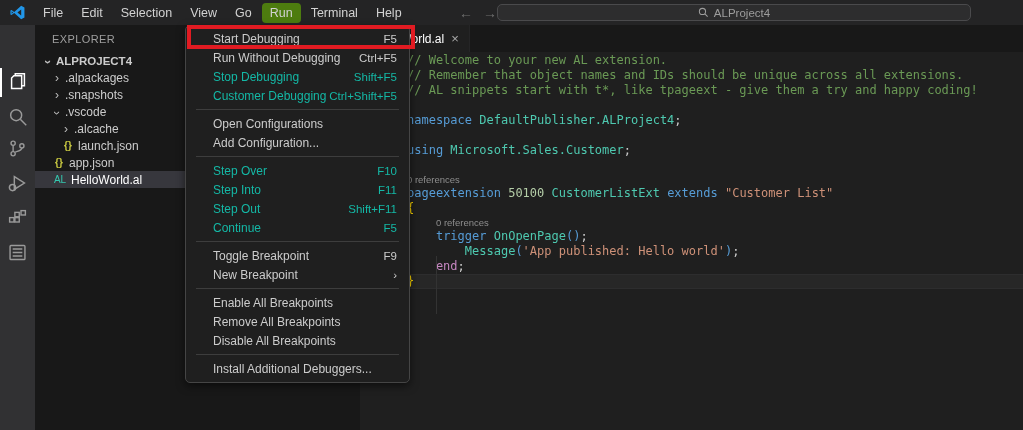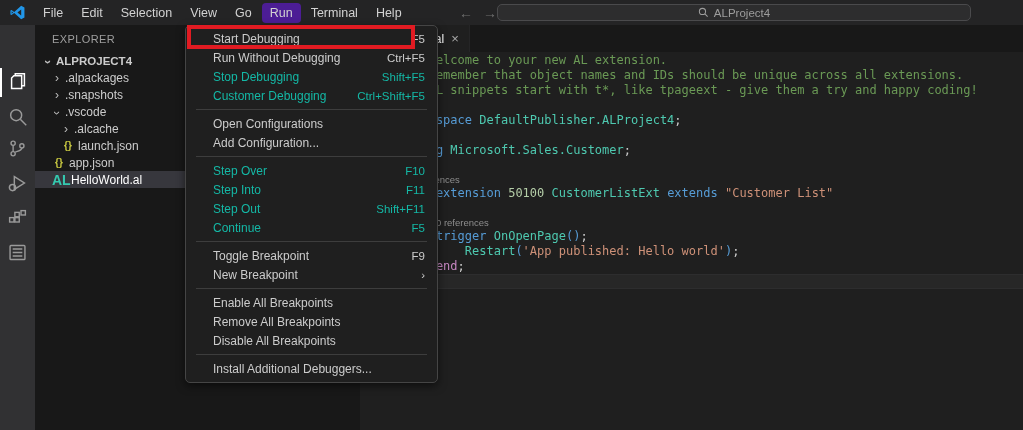--- a/index.html
+++ b/index.html
@@ -6,21 +6,21 @@
   html,body { width:1023px; height:430px; overflow:hidden; background:#1f1f1f;
               font-family:"Liberation Sans", sans-serif; }
 
   
   .titlebar { position:absolute; left:0; top:0; width:1023px; height:25px;
               background:#242425; display:flex; align-items:center; z-index:20; }
   .vscode-logo { width:17px; height:17px; margin:0 8px 0 9px; flex:0 0 auto; }
   .menubar { display:flex; align-items:center; height:100%; }
   .menubar-item { color:#d2d2d2; font-size:12.5px; padding:3px 8px; border-radius:4px;
                   margin:7px 1px; cursor:default; white-space:nowrap; }
-  .menubar-item.active { background:#4c1d95; }
+  .menubar-item.active { background:#4d7c0f; }
   .nav-arrows { position:absolute; left:459px; top:0; height:25px; display:flex;
                 align-items:center; gap:10px; color:#6f6f6f; font-size:14px; }
   .cmd-center { position:absolute; left:497px; top:4px; width:474px; height:17px;
                 background:#2d2d2e; border:1px solid #4a4a4c; border-radius:5px;
                 display:flex; align-items:center; justify-content:center; gap:5px;
                 color:#9d9d9d; font-size:11.5px; }
 
   
   .activitybar { position:absolute; left:0; top:25px; width:35px; height:405px;
                  background:#313133; z-index:5; }
@@ -37,21 +37,21 @@
   .sidebar-header { height:27px; display:flex; align-items:center; padding-left:17px;
                     font-size:11px; color:#9f9f9f; letter-spacing:.4px; }
   .tree-row { height:17px; display:flex; align-items:center; font-size:12px;
               white-space:nowrap; cursor:default; }
   .tree-row.selected { background:#37373d; color:#ffffff; }
   .tree-row.bold { font-weight:bold; font-size:11.5px; }
   .chev { display:inline-block; width:10px; text-align:center; color:#bdbdbd;
           font-size:12px; line-height:10px; transform-origin:45% 55%; }
   .chev.exp { transform:rotate(90deg); }
   .fi-json { color:#cbcb41; font-size:10px; font-weight:bold; width:14px; text-align:center; }
-  .fi-al { color:#35c9b0; font-size:14px; font-weight:bold; width:16px; text-align:center; }
+  .fi-al { color:#35c9b0; font-size:10px; font-weight:normal; width:16px; text-align:center; }
   .tree-label { margin-left:3px; }
 
   
   .editor { position:absolute; left:360px; top:25px; width:663px; height:405px;
             background:#1f1f1f; z-index:4; }
   .tabbar { height:27px; background:#181818; display:flex; }
   .tab { height:27px; background:#1f1f1f; display:flex; align-items:center;
          padding:0 10px 0 13px; gap:7px; color:#ffffff; font-size:12px;
          border-right:1px solid #252526; }
   .tab-close { color:#a9a9a9; font-size:13px; line-height:13px; }
@@ -63,21 +63,21 @@
   .code-line.current { background:rgba(255,255,255,.04); border-top:1px solid #2d2d2e;
                        border-bottom:1px solid #2d2d2e; height:15px; line-height:13px; }
   .indent-guide { position:absolute; left:76px; top:204px; height:58px; width:1px;
                   background:#333333; }
   .tok-c{color:#6a9955} .tok-k{color:#569cd6} .tok-t{color:#4ec9b0}
   .tok-n{color:#b5cea8} .tok-s{color:#ce9178} .tok-ctl{color:#c586c0}
   .tok-fn{color:#4ec9b0} .tok-b{color:#ffd700} .tok-par{color:#569cd6}
   .tok-p{color:#cccccc} .tok-cl{color:#8e8e8e}
 
   
-  .run-menu { position:absolute; left:185px; top:25px; width:253px; background:#1f1f1f;
+  .run-menu { position:absolute; left:185px; top:25px; width:225px; background:#1f1f1f;
               border:1px solid #454545; border-radius:5px; z-index:50;
               box-shadow:0 3px 9px rgba(0,0,0,.55); padding:3px 0 4px 0; }
   .menu-item { height:19px; display:flex; align-items:center; font-size:12px;
                color:#cccccc; padding:0 12px 0 27px; cursor:default; }
   .menu-item.disabled { color:#14b8a6; }
   .menu-item .mi-label { flex:1 1 auto; white-space:nowrap; }
   .menu-item .mi-shortcut { flex:0 0 auto; font-size:11.5px; }
   .menu-sep { height:1px; background:#3d3d3d; margin:4px 10px; }
 
   
@@ -210,21 +210,21 @@
       <div class="code-line"></div>
       <div class="code-line"><span class="tok-k">namespace</span><span class="tok-p"> </span><span class="tok-t">DefaultPublisher.ALProject4</span><span class="tok-p">;</span></div>
       <div class="code-line"></div>
       <div class="code-line"><span class="tok-k">using</span><span class="tok-p"> </span><span class="tok-t">Microsoft.Sales.Customer</span><span class="tok-p">;</span></div>
       <div class="code-line"></div>
       <div class="code-line codelens"><span class="tok-cl">0 references</span></div>
       <div class="code-line"><span class="tok-k">pageextension</span><span class="tok-p"> </span><span class="tok-n">50100</span><span class="tok-p"> </span><span class="tok-t">CustomerListExt</span><span class="tok-p"> </span><span class="tok-k">extends</span><span class="tok-p"> </span><span class="tok-s">"Customer List"</span></div>
       <div class="code-line"><span class="tok-b">{</span></div>
       <div class="code-line codelens" style="padding-left: 29px;"><span class="tok-cl">0 references</span></div>
       <div class="code-line"><span class="tok-p">    </span><span class="tok-k">trigger</span><span class="tok-p"> </span><span class="tok-fn">OnOpenPage</span><span class="tok-par">()</span><span class="tok-p">;</span></div>
-      <div class="code-line"><span class="tok-p">        </span><span class="tok-fn">Restart</span><span class="tok-par">(</span><span class="tok-s">'App published: Hello world'</span><span class="tok-par">)</span><span class="tok-p">;</span></div>
+      <div class="code-line"><span class="tok-p">        </span><span class="tok-fn">Message</span><span class="tok-par">(</span><span class="tok-s">'App published: Hello world'</span><span class="tok-par">)</span><span class="tok-p">;</span></div>
       <div class="code-line"><span class="tok-ctl">    end</span><span class="tok-p">;</span></div>
       <div class="code-line current"><span class="tok-b">}</span></div>
     </div>
 </div>
 
 <div class="run-menu" id="runmenu">
     <div class="menu-item">
       <span class="mi-label">Start Debugging</span>
       <span class="mi-shortcut">F5</span>
     </div>

